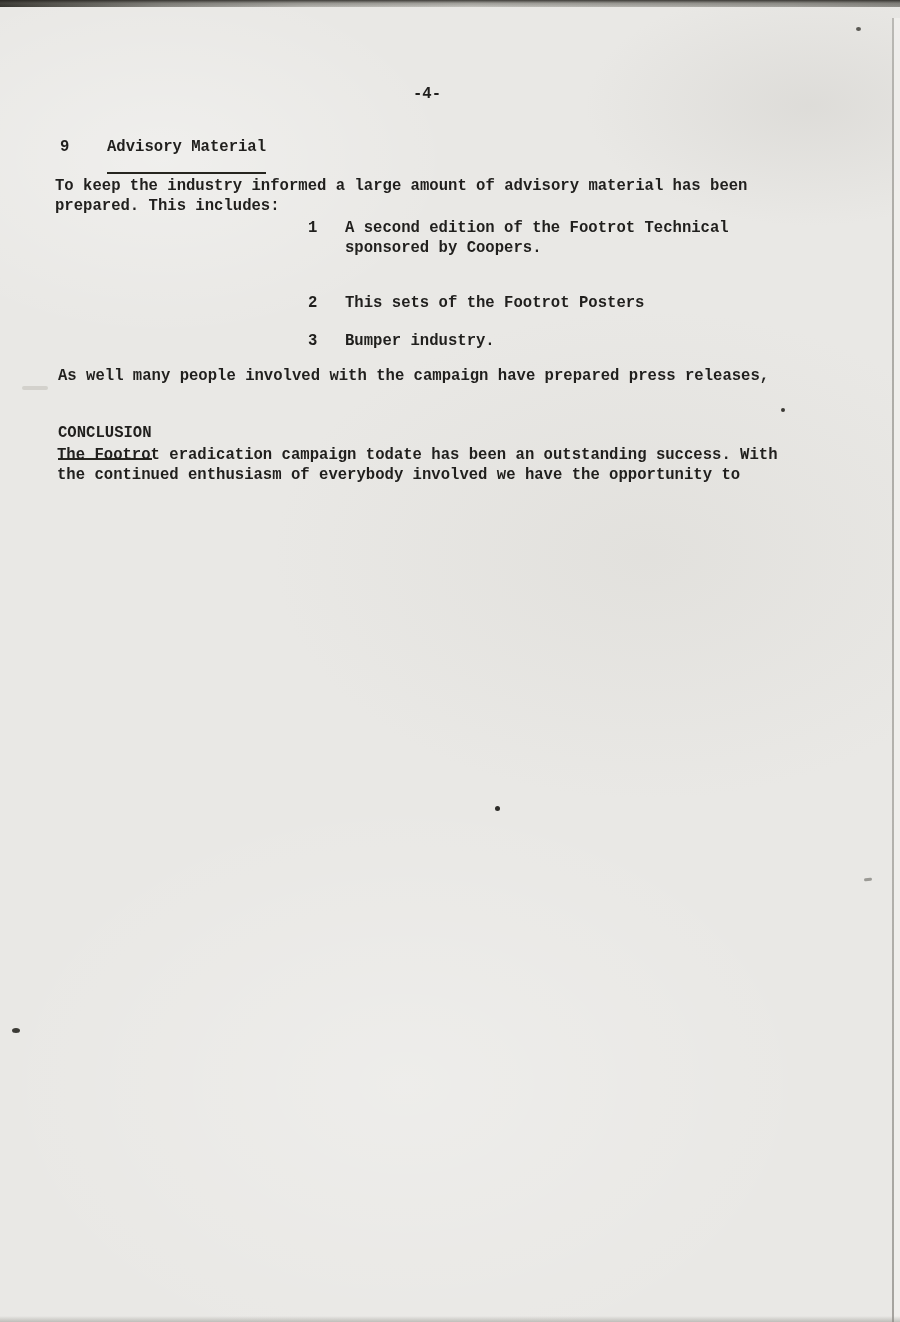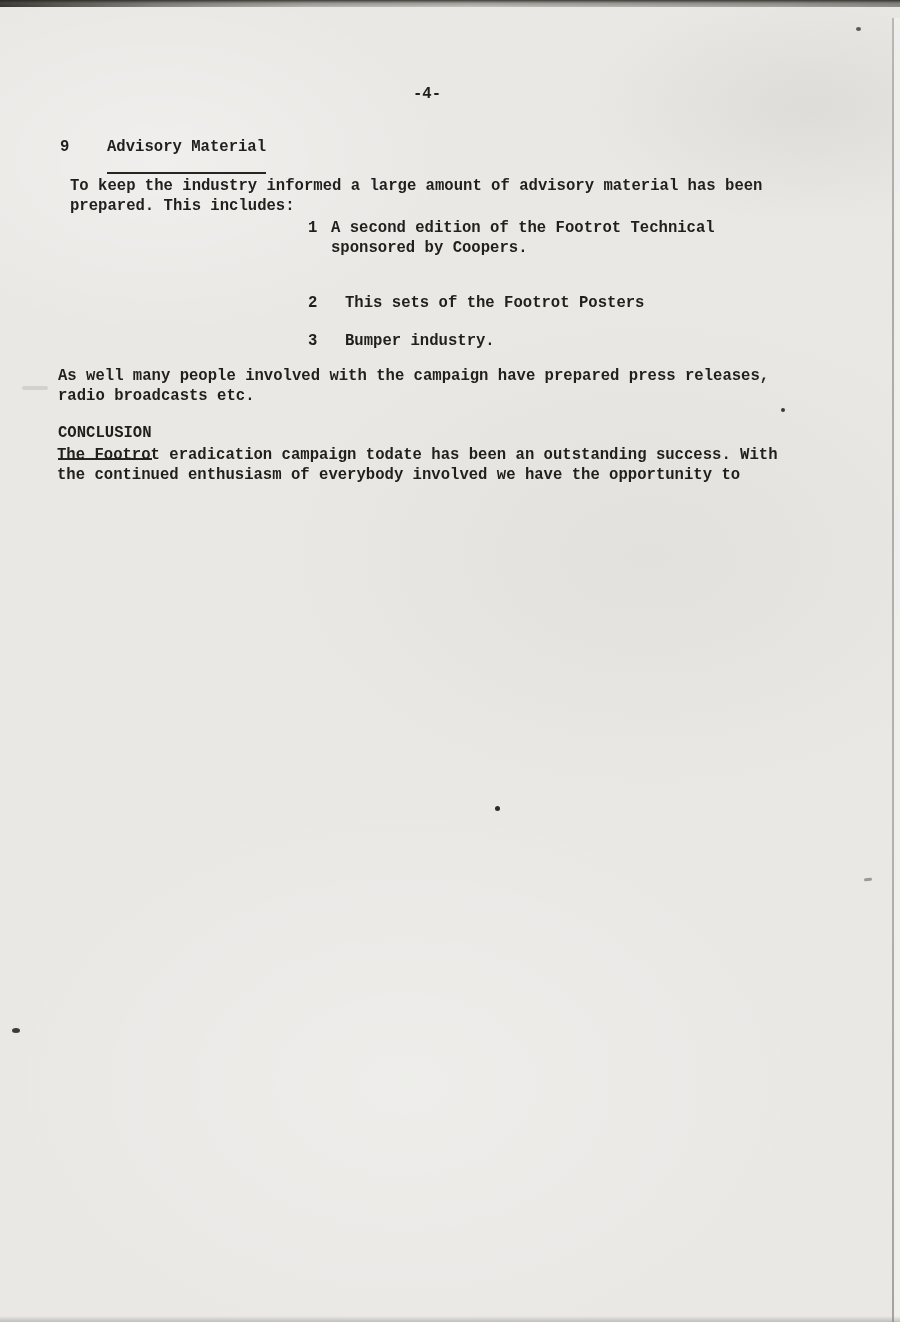--- a/index.html
+++ b/index.html
@@ -60,30 +60,30 @@
 <div class="abs right-edge-line"></div>
 <div class="abs bottom-edge"></div>
 
 <div class="abs line" style="left:413px; top:84px;">-4-</div>
 
 <div class="abs line" style="left:60px; top:137px;">9</div>
 <div class="abs" style="left:107px; top:137px;">
   <span class="underlined line">Advisory Material</span>
 </div>
 
-<div class="abs" style="left:70px; top:176px;">
+<div class="abs" style="left:55px; top:176px;">
   <div class="line">To keep the industry informed a large amount of advisory material has been</div>
   <div class="line">prepared. This includes:</div>
 </div>
 
 <div class="abs" style="left:0; top:0;">
 
   <div>
     <div class="abs line" style="left:308px; top:218px;">1</div>
-    <div class="abs" style="left:331px; top:218px;">
+    <div class="abs" style="left:345px; top:218px;">
       <div class="line">A second edition of the Footrot Technical</div>
       <div class="line">sponsored by Coopers.</div>
     </div>
   </div>
 
   <div>
     <div class="abs line" style="left:308px; top:293px;">2</div>
     <div class="abs" style="left:345px; top:293px;">
       <div class="line">This sets of the Footrot Posters</div>
     </div>
@@ -93,21 +93,20 @@
     <div class="abs line" style="left:308px; top:331px;">3</div>
     <div class="abs" style="left:345px; top:331px;">
       <div class="line">Bumper industry.</div>
     </div>
   </div>
 
 </div>
 
 <div class="abs" style="left:58px; top:366px;">
   <div class="line">As well many people involved with the campaign have prepared press releases,</div>
-  <div class="line">radio broadcasts etc.</div>
 </div>
 
 <div class="abs" style="left:58px; top:423px;">
   <span class="underlined line">CONCLUSION</span>
 </div>
 
 <div class="abs" style="left:57px; top:445px;">
   <div class="line">The Footrot eradication campaign todate has been an outstanding success. With</div>
   <div class="line">the continued enthusiasm of everybody involved we have the opportunity to</div>
 </div>

